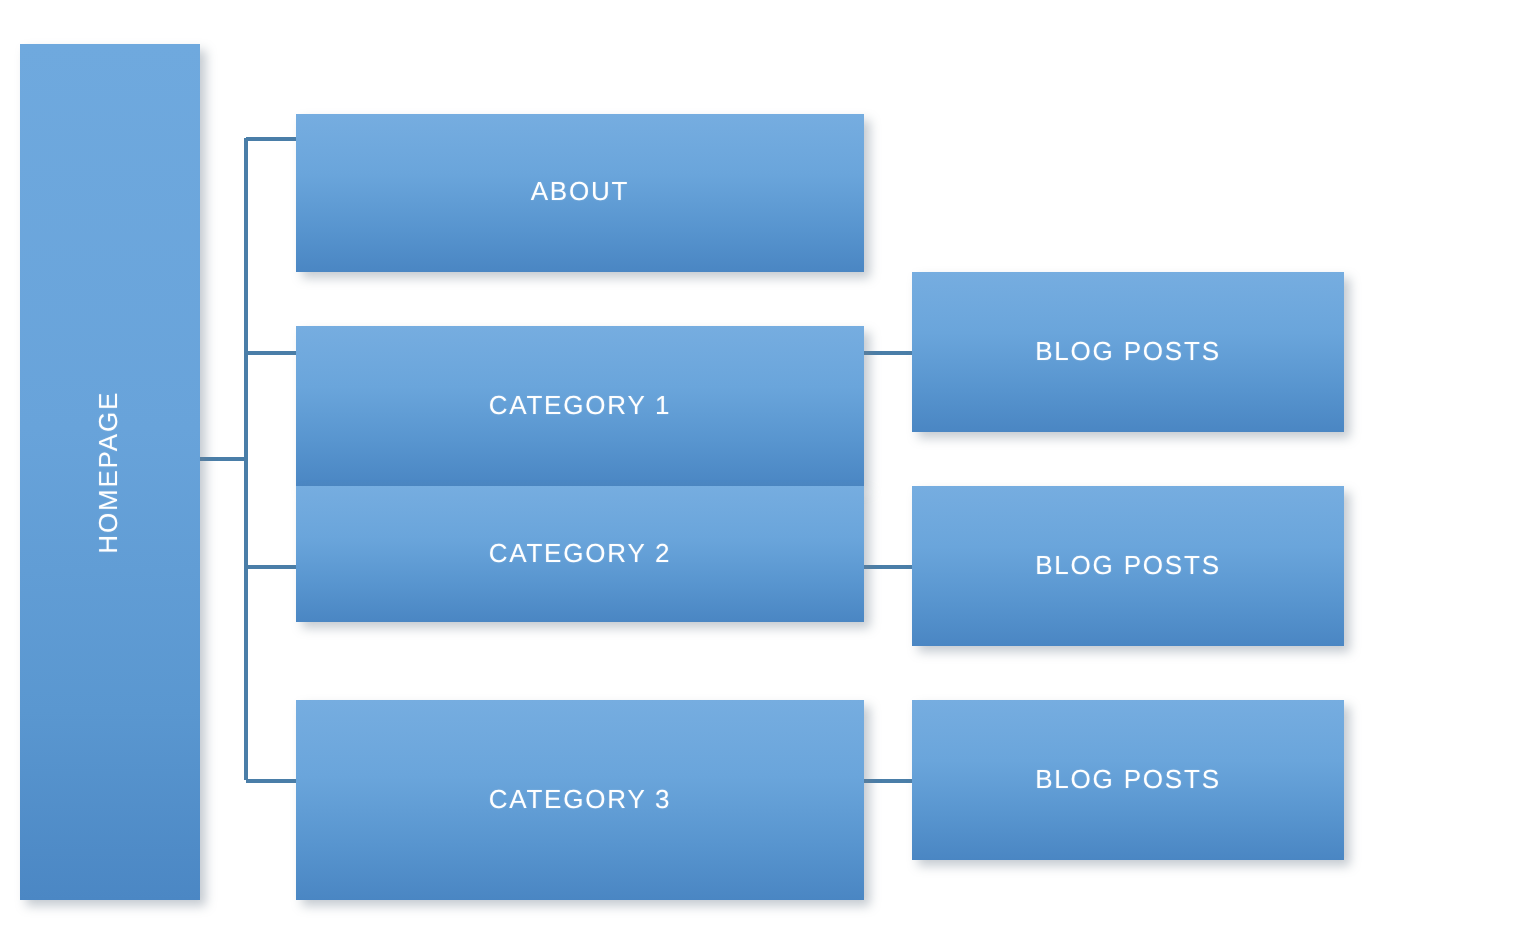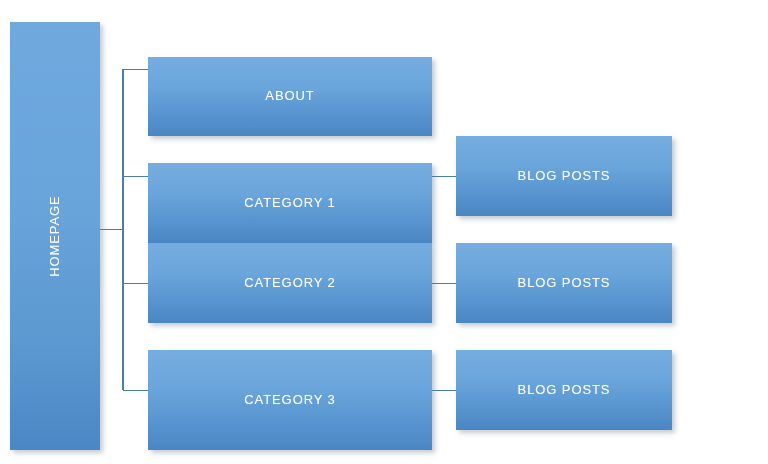--- a/index.html
+++ b/index.html
@@ -62,21 +62,21 @@
   }
   .node-homepage .node-label {
     transform: rotate(-90deg);
     transform-origin: center center;
   }
 
   
   .col2 { left: 148px; width: 284px; }
   .node-about     { top: 33px;  height: 79px; margin-top: 24px; }
   .node-cat1      { top: 136px; height: 80px; margin-top: 27px; }
-  .node-cat2      { top: 243px; height: 80px; }
+  .node-cat2      { top: 243px; height: 68px; }
   .node-cat3      { top: 350px; height: 100px; }
 
   
   .col3 { left: 456px; width: 216px; }
   .node-blog1 { top: 136px; height: 80px; }
   .node-blog2 { top: 243px; height: 80px; }
   .node-blog3 { top: 350px; height: 80px; }
 </style>
 </head>
 <body>

